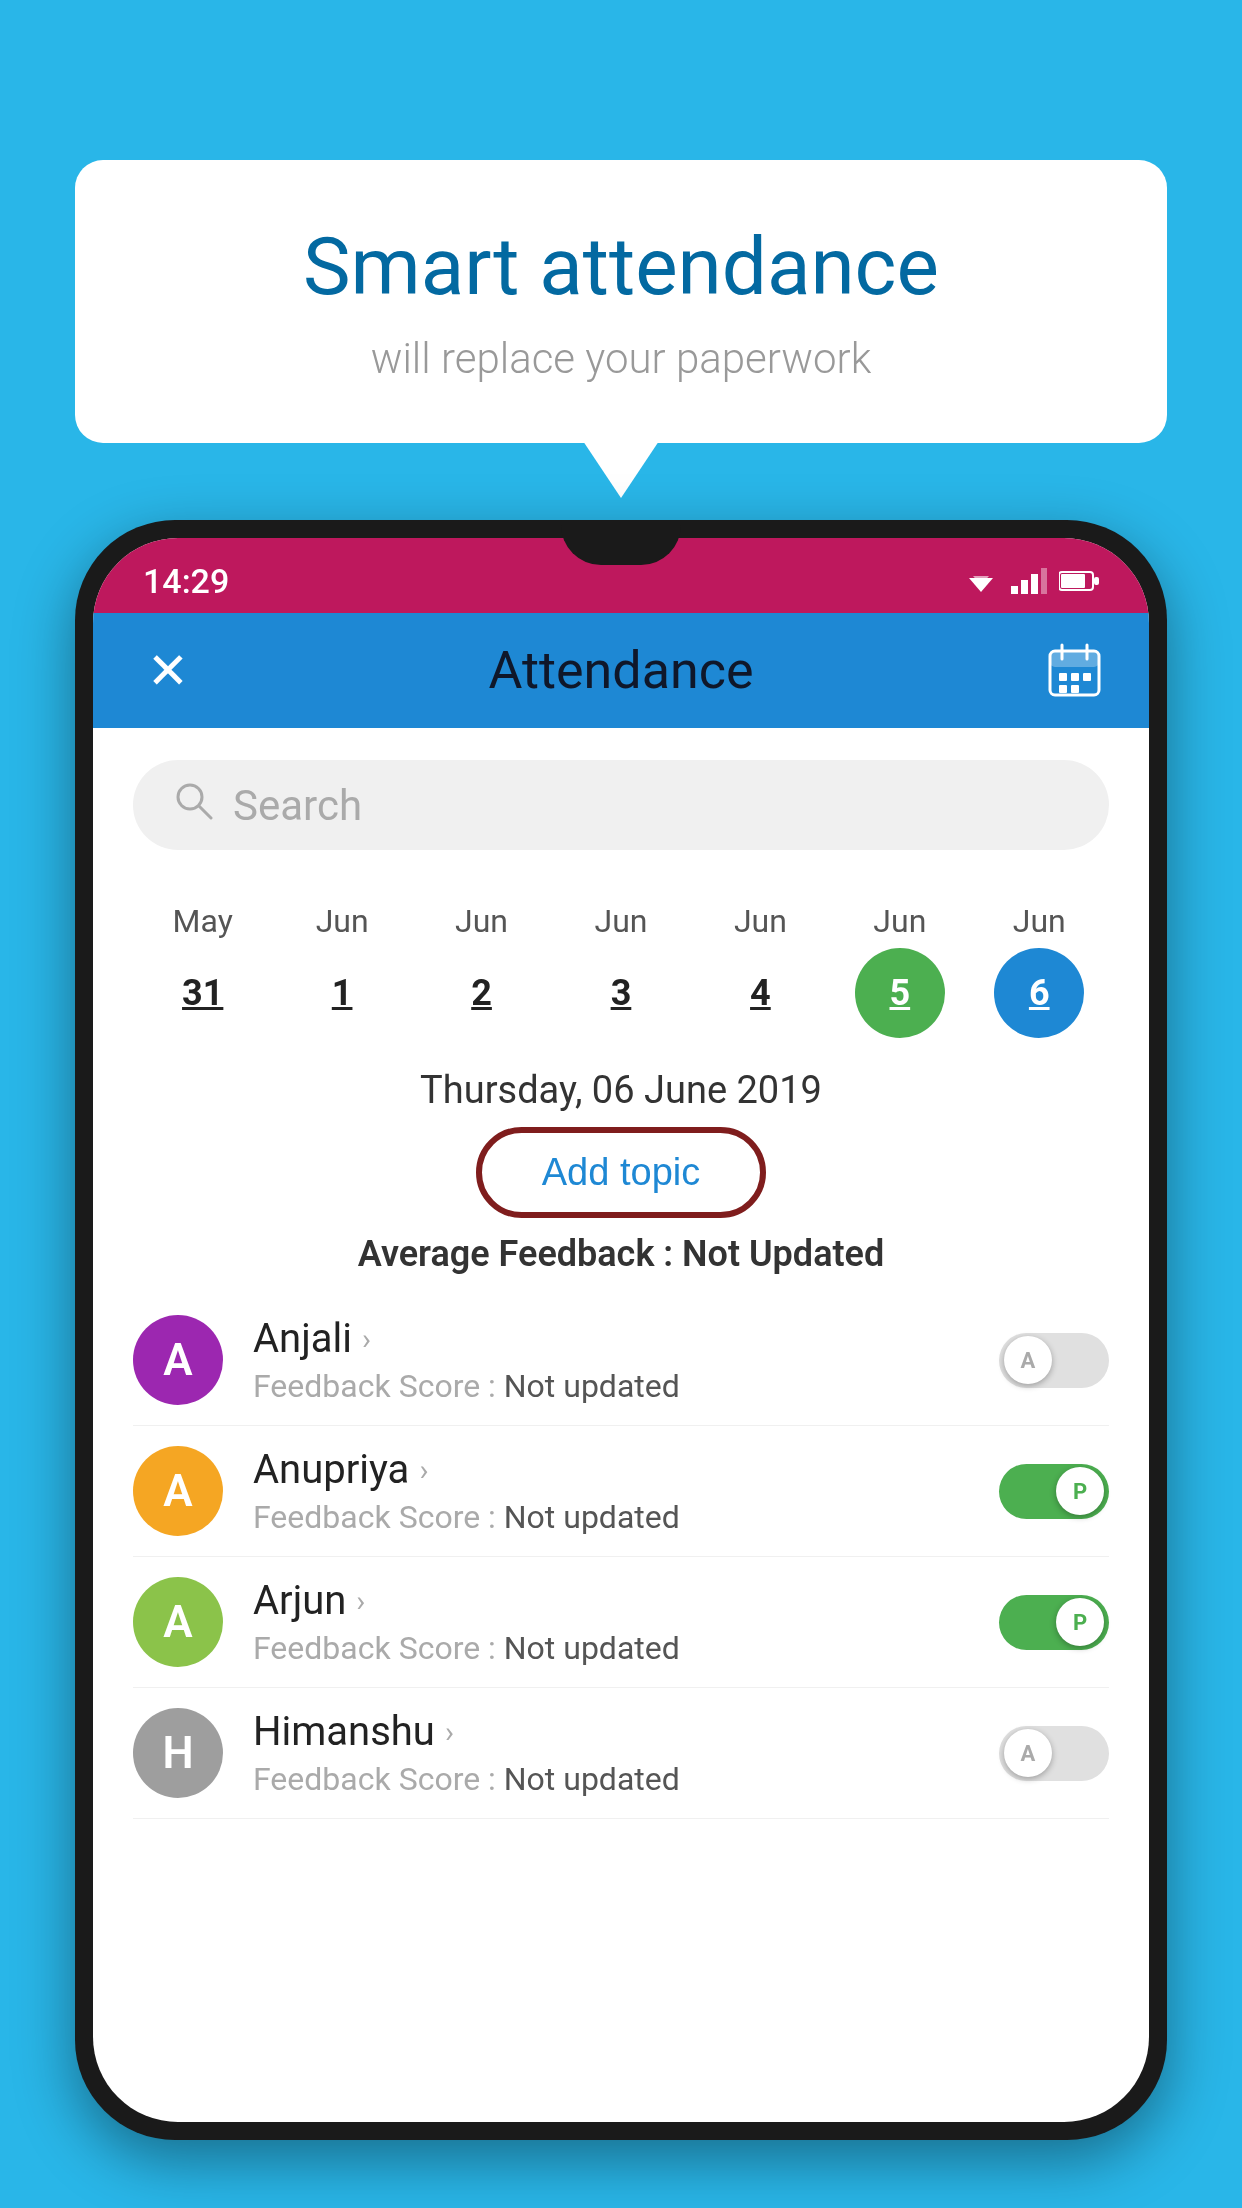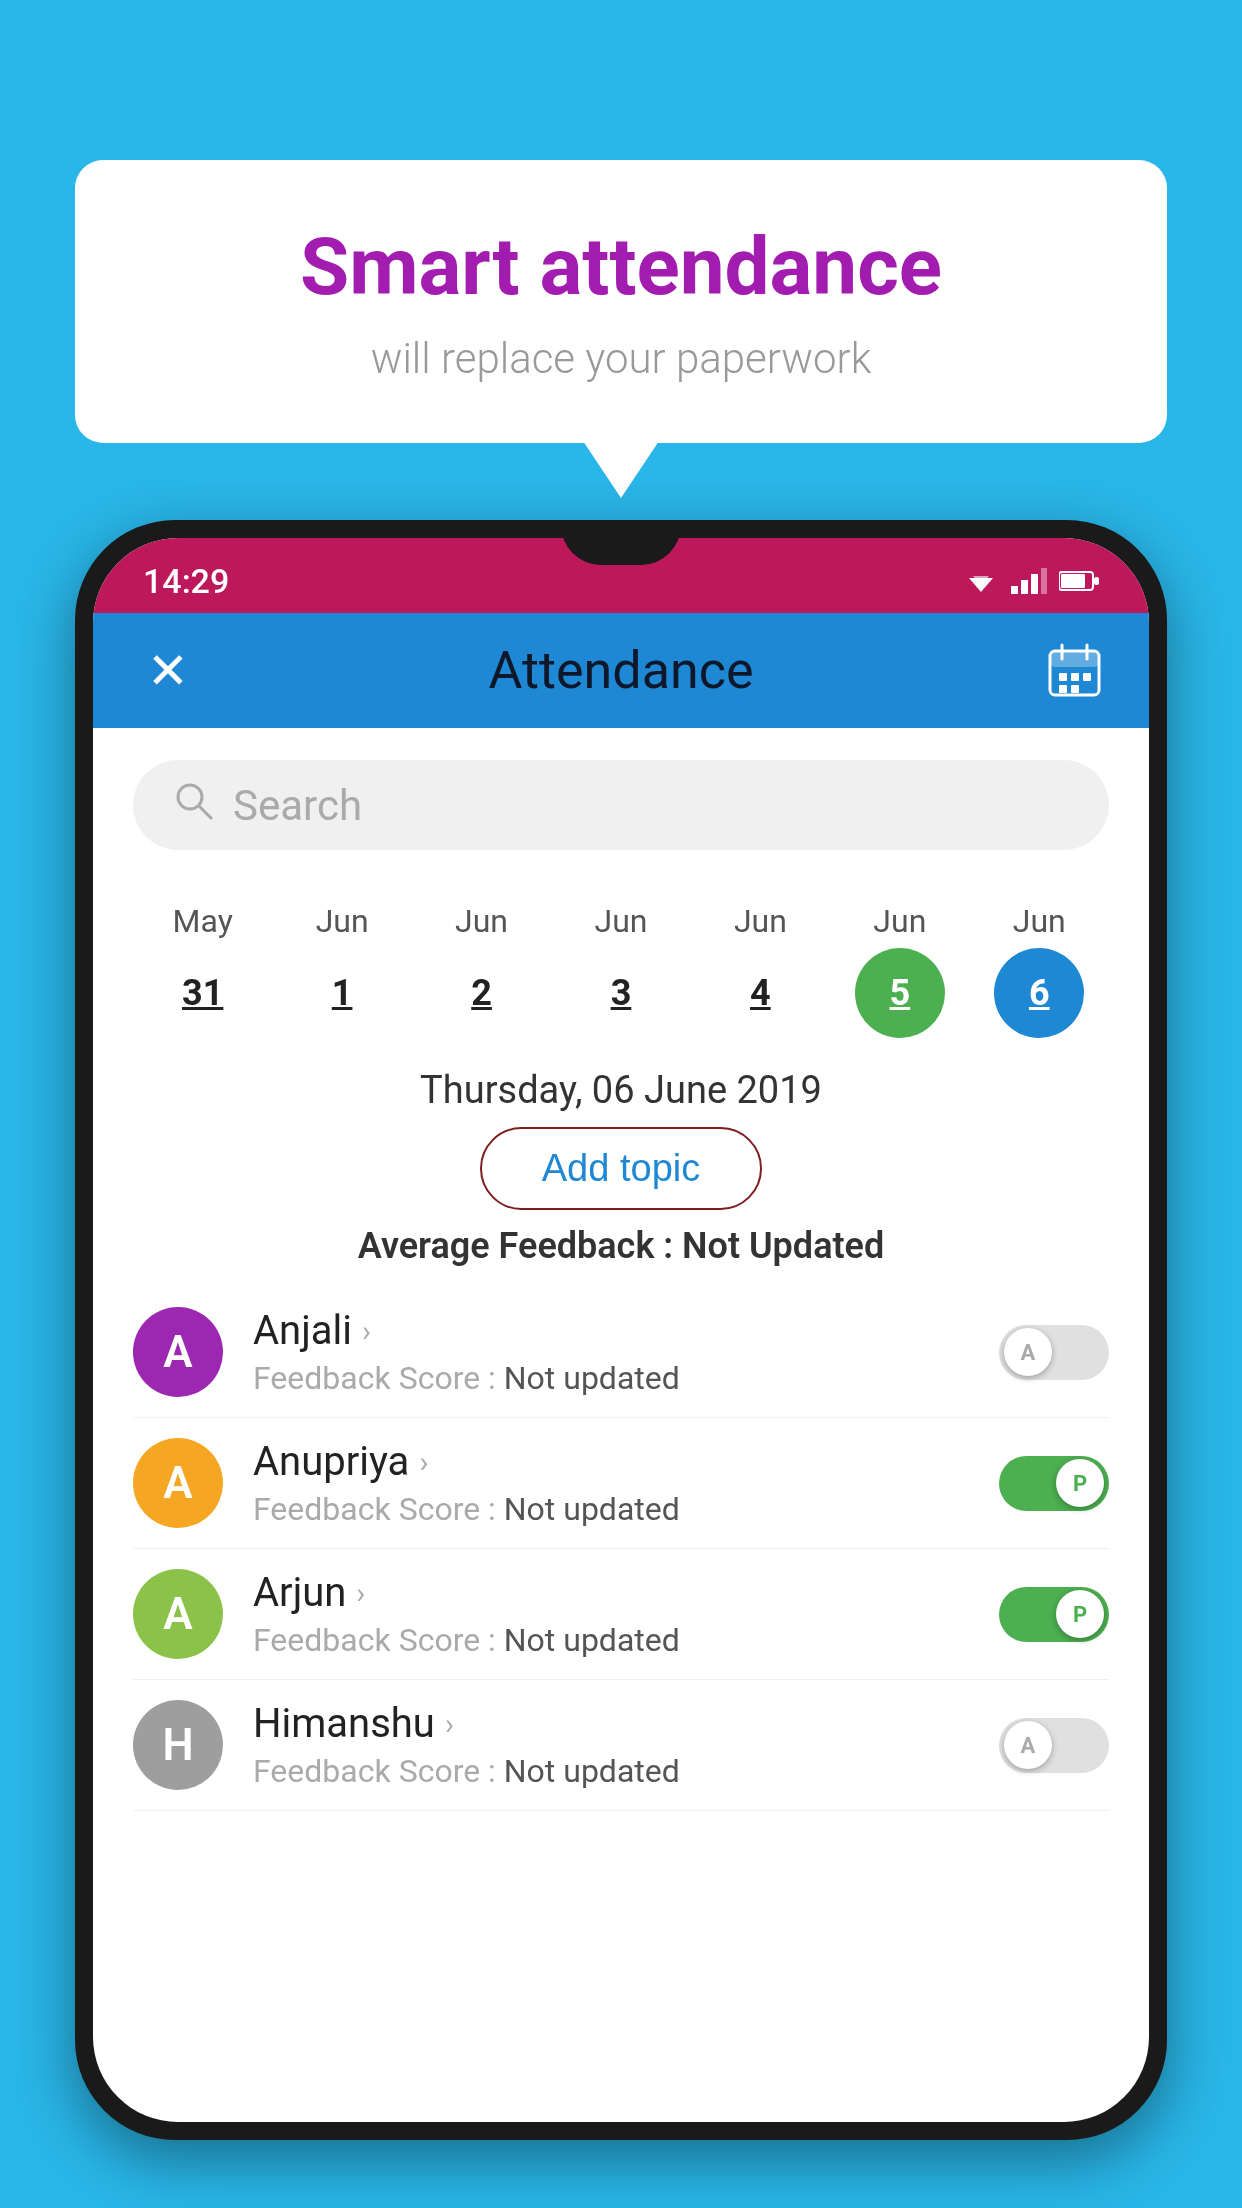--- a/index.html
+++ b/index.html
@@ -36,23 +36,23 @@
       left: 50%;
       transform: translateX(-50%);
       width: 0;
       height: 0;
       border-left: 40px solid transparent;
       border-right: 40px solid transparent;
       border-top: 60px solid white;
     }
 
     .speech-bubble-title {
-      color: #a21caf;
+      color: #0369a1;
       font-size: 80px;
-      font-weight: 700;
+      font-weight: 400;
       margin-bottom: 20px;
     }
 
     .speech-bubble-subtitle {
       color: #999;
       font-size: 42px;
       font-weight: 300;
     }
 
     
@@ -218,21 +218,21 @@
       text-align: center;
       color: #333;
       font-size: 38px;
       margin: 20px 16px 10px;
     }
 
     
     .add-topic-btn {
       display: block;
       margin: 15px auto;
-      border: 2px solid #7f1d1d;
+      border: 6px solid #7f1d1d;
       border-radius: 50px;
       padding: 18px 60px;
       color: #1e88d4;
       font-size: 38px;
       background: transparent;
       cursor: pointer;
       width: fit-content;
     }
 
     

